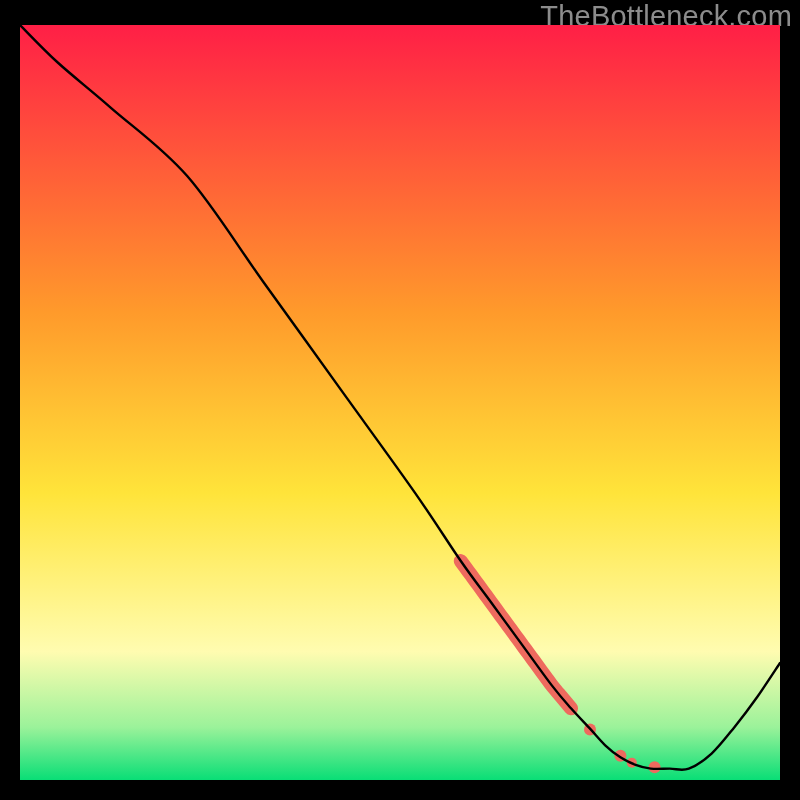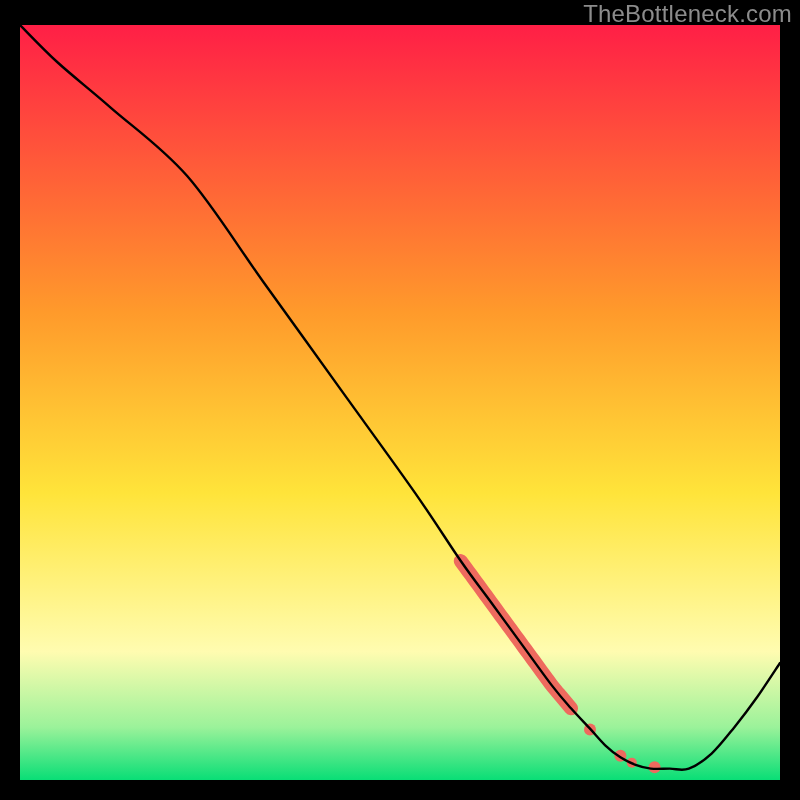--- a/index.html
+++ b/index.html
@@ -14,21 +14,21 @@
     position: relative;
     width: 800px;
     height: 800px;
     background: #000;
   }
   .watermark {
     position: absolute;
     top: 0;
     right: 8px;
     font-family: Arial, Helvetica, sans-serif;
-    font-size: 24px;
+    font-size: 29px;
     color: #8c8c8c;
     letter-spacing: 0.2px;
     user-select: none;
   }
   .plot {
     position: absolute;
     left: 20px;
     top: 25px;
     width: 760px;
     height: 755px;

